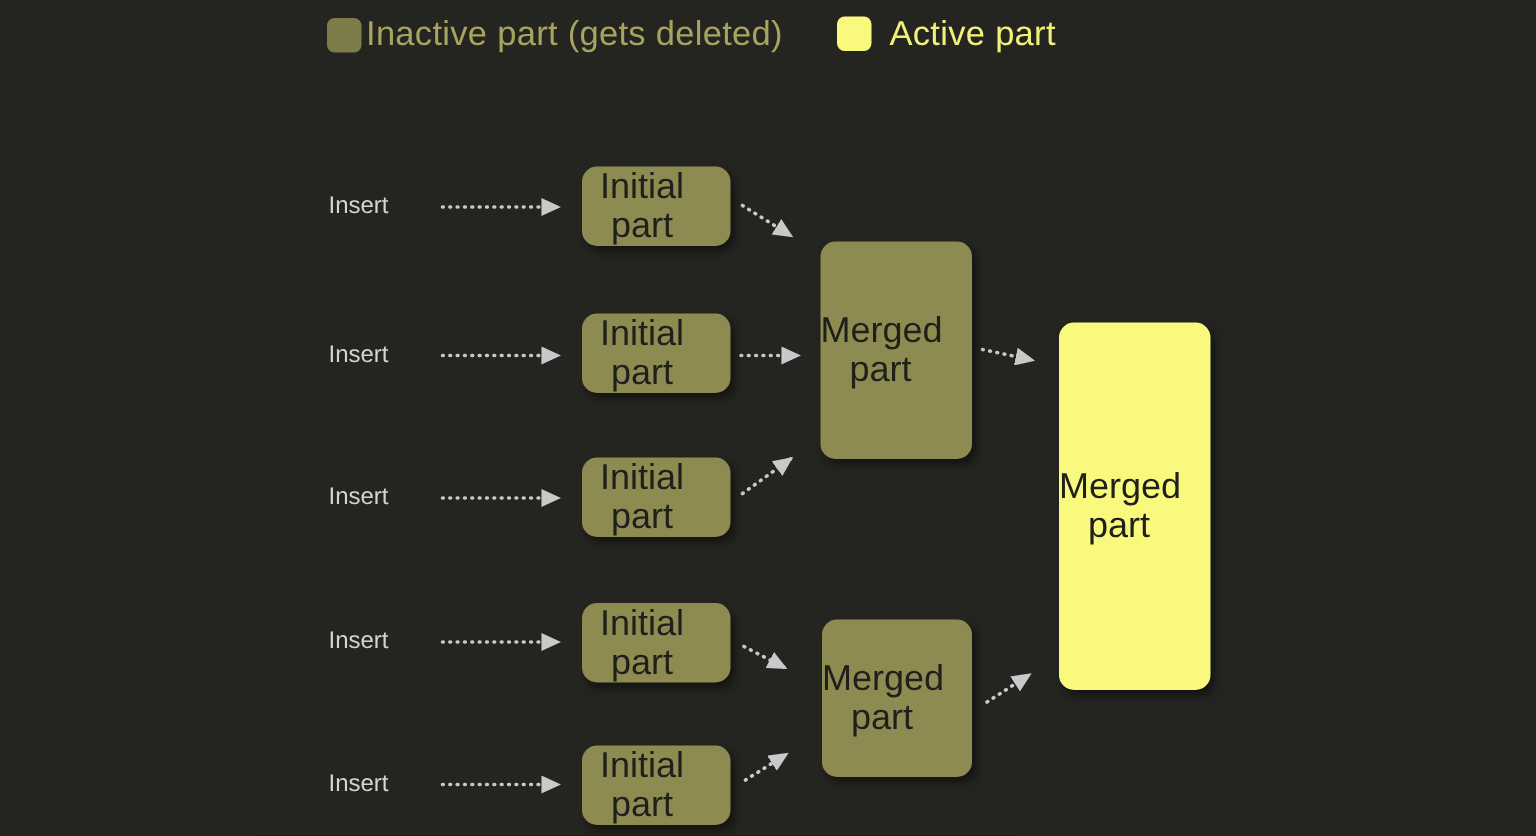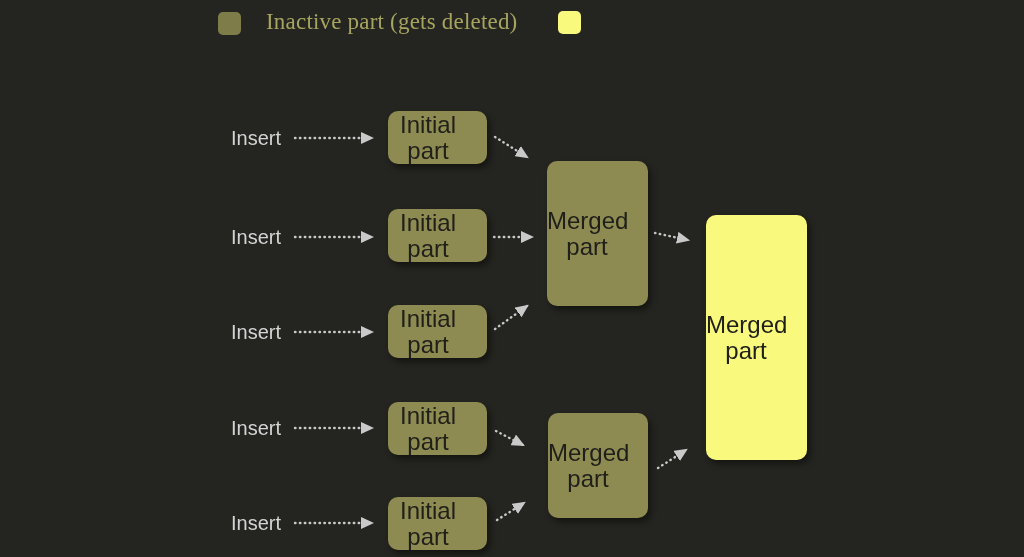--- a/index.html
+++ b/index.html
@@ -24,31 +24,30 @@
   }
   .legend-swatch.inactive { left: 218px; top: 12px; background: var(--color-legend_inactive_swatch, #7e7c49); }
   .legend-swatch.active   { left: 558px; top: 11px; background: var(--color-active, #f9f97e); }
   .legend-label {
     position: absolute;
     top: 9px;
     font-size: 23px;
     letter-spacing: 0.2px;
     white-space: nowrap;
   }
-  .legend-label.inactive { left: 266px; color: var(--color-legend_inactive_text, #a6a45f); font-family: Liberation Serif, serif; }
+  .legend-label.inactive { left: 244px; color: var(--color-legend_inactive_text, #a6a45f); }
   .legend-label.active   { left: 593px; color: var(--color-legend_active_text, #f1f078); }
   
   .insert-label {
     position: absolute;
     left: 219px;
     width: 80px;
-    font-size: 20px;
+    font-size: 16px;
     color: var(--color-insert_text, #d4d4d4);
     line-height: 28px;
-    margin-left: 12px;
   }
   
   .part-box {
     position: absolute;
     border-radius: 10px;
     display: flex;
     align-items: center;
     text-align: center;
     font-size: 24px;
     line-height: 26px;
@@ -83,20 +82,21 @@
   }
 </style>
 </head>
 <body>
 
 <div id="stage">
 
   <div class="legend-swatch inactive"></div>
   <div class="legend-label inactive">Inactive part (gets deleted)</div>
   <div class="legend-swatch active"></div>
+  <div class="legend-label active">Active part</div>
 
   <svg id="arrows" viewBox="0 0 1024 557" xmlns="http://www.w3.org/2000/svg">
     <defs>
       <marker id="ah" markerWidth="5.5" markerHeight="5" refX="4.6" refY="2.5" orient="auto">
         <path d="M0,0 L5.5,2.5 L0,5 Z" fill="#c9c9c9"></path>
       </marker>
     </defs>
 
     <line x1="295" y1="138" x2="372" y2="138" marker-end="url(#ah)"></line>
     <line x1="295" y1="237" x2="372" y2="237" marker-end="url(#ah)"></line>

